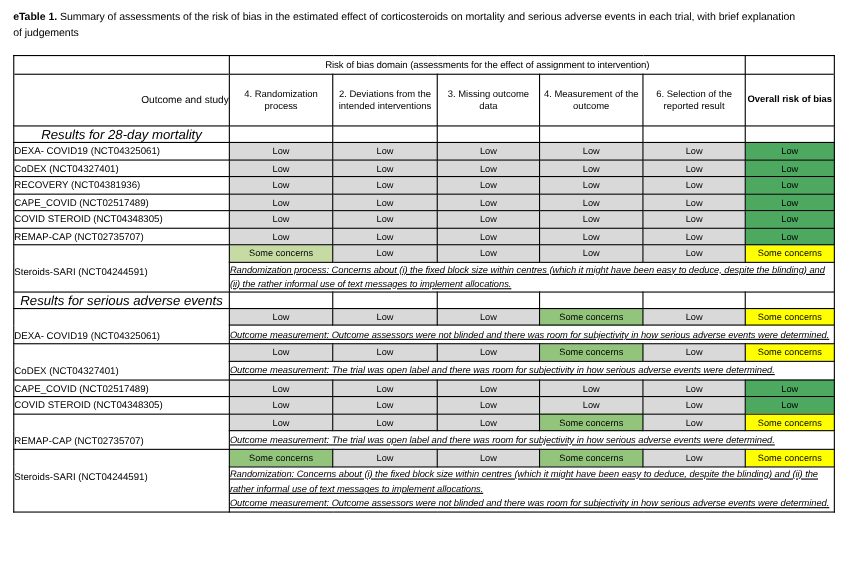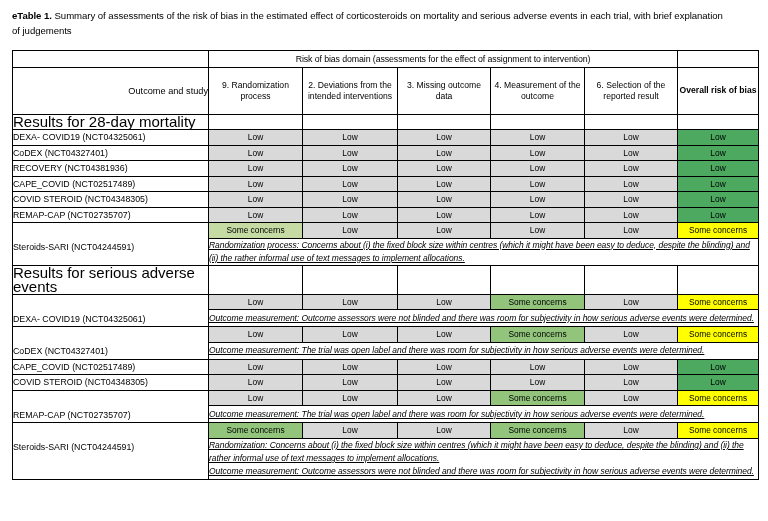--- a/index.html
+++ b/index.html
@@ -78,25 +78,26 @@
     text-align: right;
     font-weight: bold;
     font-size: 9.2px;
     padding-left: 5px;
     height: 46px;
   }
 
   
   .section-label {
     font-weight: bold;
-    font-size: 15px;
-    text-align: left;
+    font-size: 12px;
+    text-align: center;
     padding-left: 5px;
     height: 14px;
     line-height: 14px;
+    font-style: italic;
   }
   .blank-cell { height: 14px; }
 
   
   .study-name {
     text-align: left;
     padding-left: 22px;
     font-size: 8.8px;
     height: 14.5px;
     line-height: 14.5px;
@@ -155,21 +156,21 @@
         <col class="c6">
     </colgroup>
     <thead>
       <tr>
         <td class="hdr-blank"></td>
         <td class="hdr-band" colspan="5">Risk of bias domain (assessments for the effect of assignment to intervention)</td>
         <td class="hdr-blank"></td>
       </tr>
       <tr>
         <td class="hdr-outcome">Outcome and study</td>
-        <td class="hdr-col">9. Randomization process</td>
+        <td class="hdr-col">4. Randomization process</td>
         <td class="hdr-col">2. Deviations from the intended interventions</td>
         <td class="hdr-col">3. Missing outcome data</td>
         <td class="hdr-col">4. Measurement of the outcome</td>
         <td class="hdr-col">6. Selection of the reported result</td>
         <td class="hdr-col bold">Overall risk of bias</td>
       </tr>
     </thead>
     <tbody id="table-body">
         <tr>
           <td class="section-label">Results for 28-day mortality</td>

